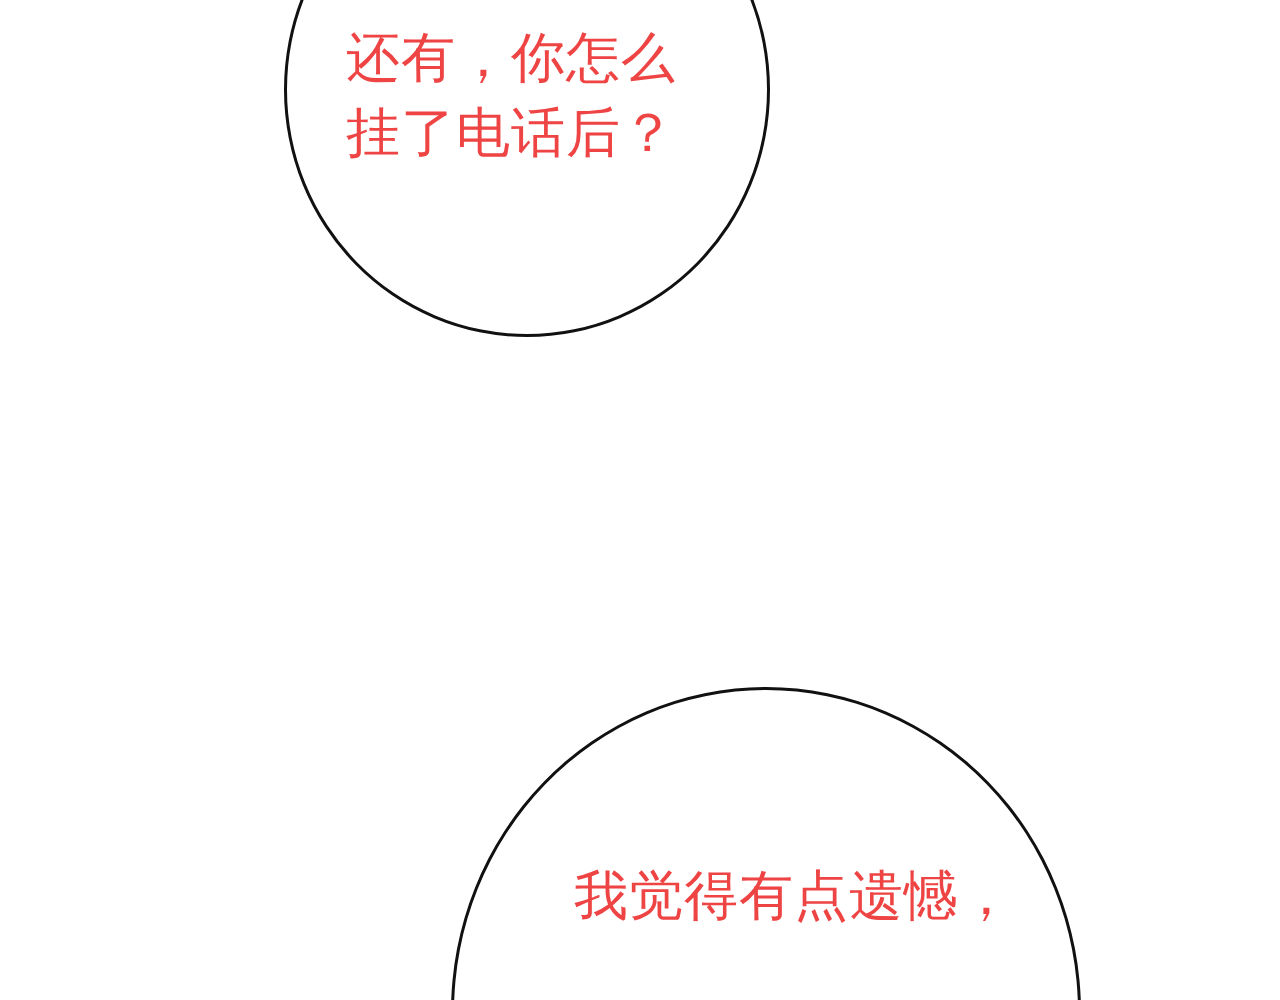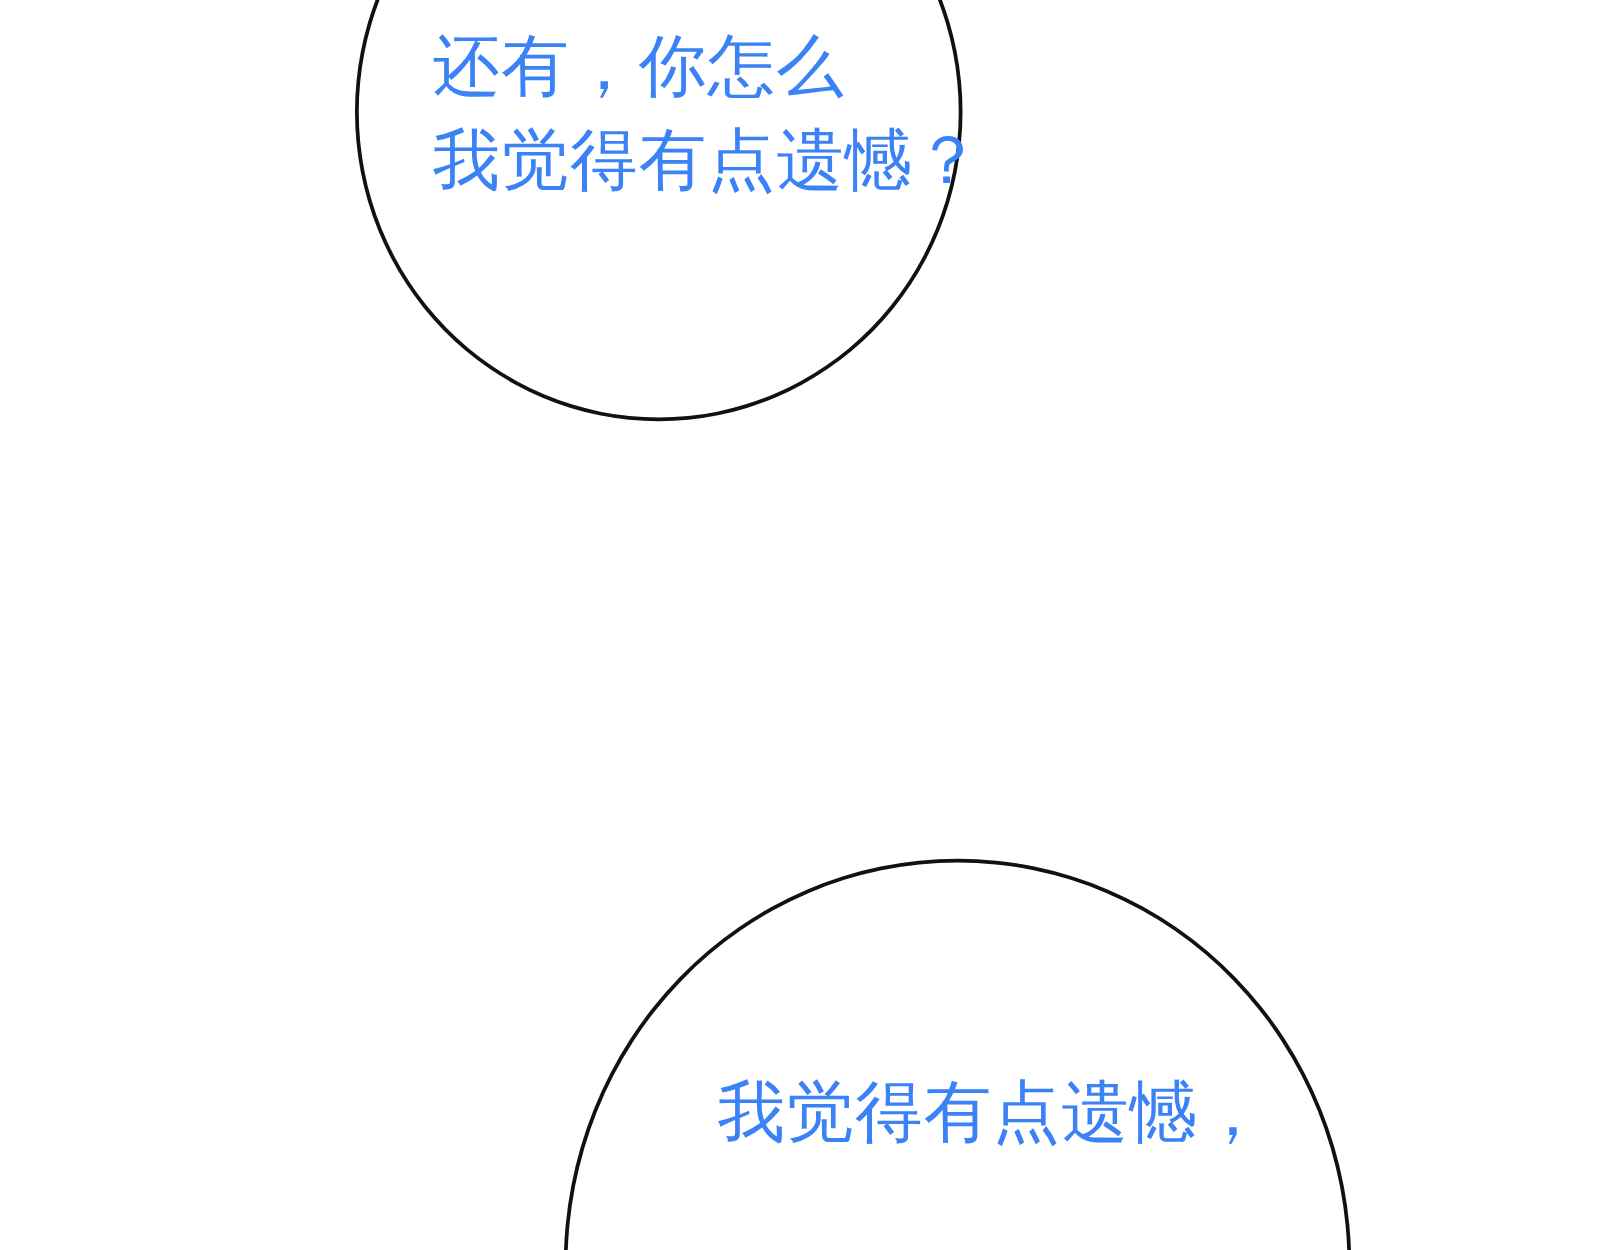--- a/index.html
+++ b/index.html
@@ -31,22 +31,22 @@
       height: 495px;
     }
     .bubble-bottom {
       left: 451px;
       top: 687px;
       width: 630px;
       height: 650px;
     }
     .text {
       position: absolute;
-      font-family: Liberation Mono, monospace;
-      color: #3b82f6;
+      font-family: Liberation Sans, sans-serif;
+      color: #ef4444;
       font-weight: 500;
       white-space: nowrap;
       letter-spacing: 1px;
     }
     .text-top {
       left: 346px;
       top: 20px;
       font-size: 54px;
       line-height: 75px;
     }
@@ -59,21 +59,21 @@
     .line { display: block; }
   </style>
 </head>
 <body>
 
 <div class="page">
 
   <div class="bubble bubble-top"></div>
   <div class="text text-top">
     <span class="line">还有，你怎么</span>
-    <span class="line">我觉得有点遗憾？</span>
+    <span class="line">挂了电话后？</span>
   </div>
 
   <div class="bubble bubble-bottom"></div>
   <div class="text text-bottom">
     <span class="line">我觉得有点遗憾，</span>
   </div>
 
 </div>
 
 </body></html>

